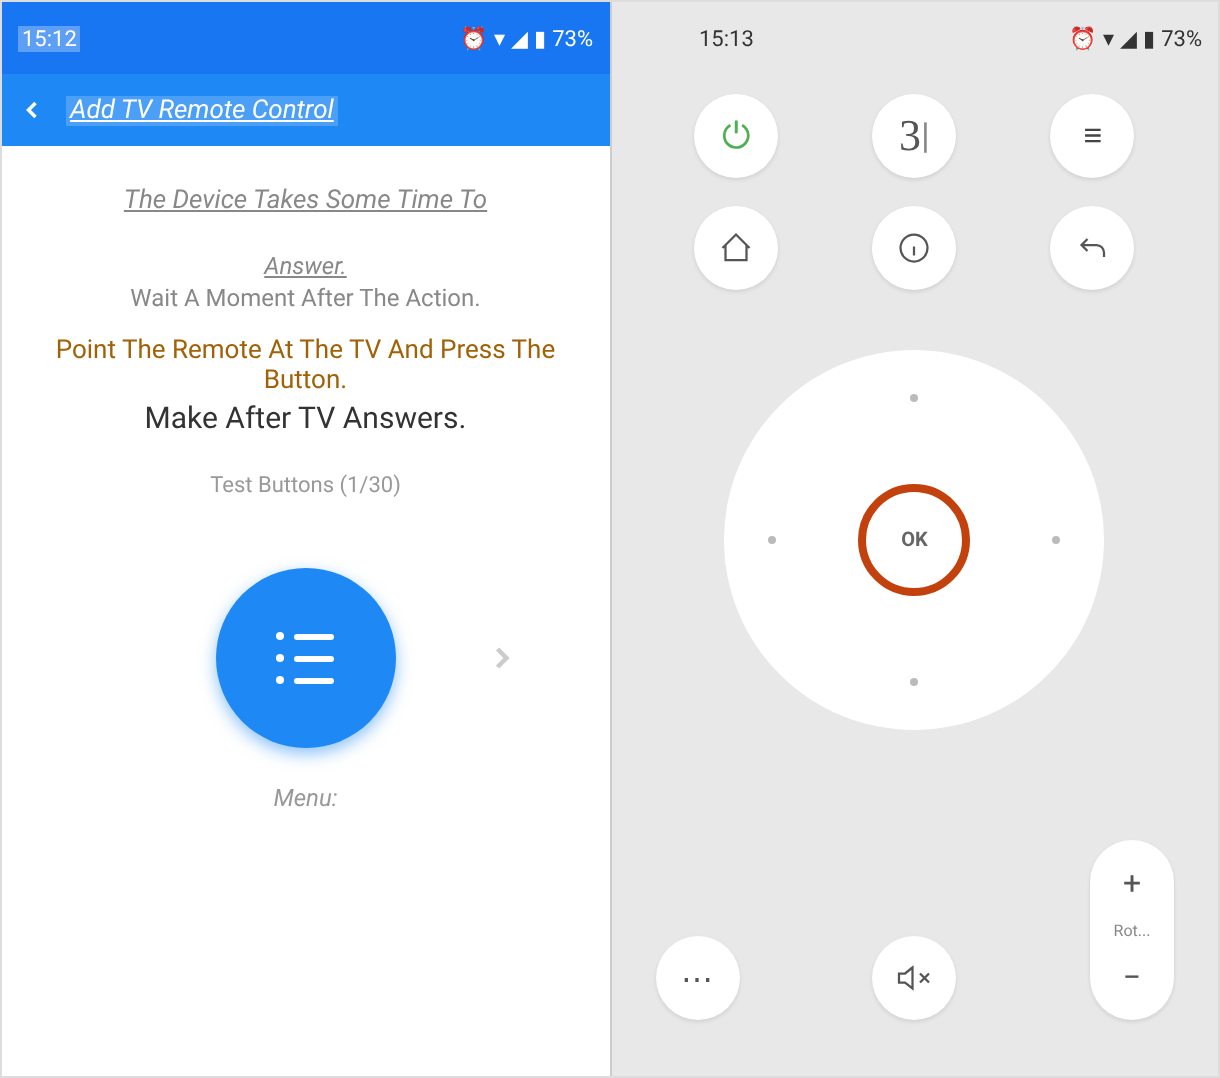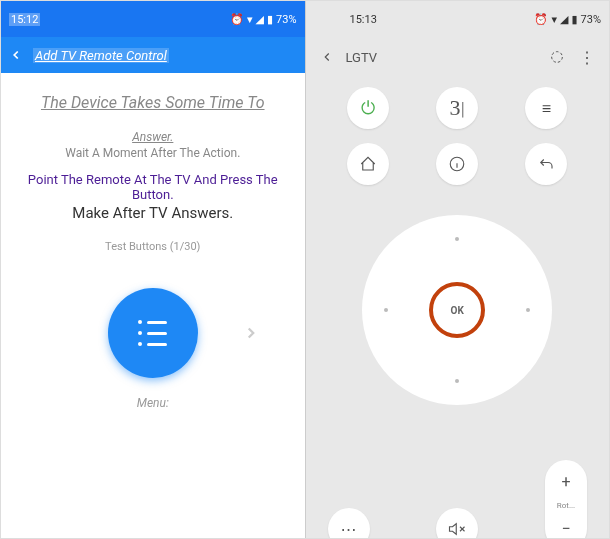--- a/index.html
+++ b/index.html
@@ -16,24 +16,24 @@
     .status-right { display: flex; align-items: center; gap: 3px; }
     .stat-icon { display: inline-block; }
     .time-sel { background: rgba(255,255,255,0.3); padding: 0 2px; }
 
     
     .appbar-left { height: 36px; background: #1e88f5; display: flex; align-items: center; padding: 0 8px; color: #fff; }
     .back-chev { margin-right: 10px; }
     .appbar-title { font-size: 13px; text-decoration: underline; background: rgba(255,255,255,0.2); padding: 0 2px; font-style: italic; text-align: right; }
 
     .left-content { text-align: center; padding: 20px 10px; }
-    .instr1 { color: #888; font-size: 16px; text-decoration: underline; font-style: italic; }
+    .instr1 { color: #888; font-size: 13px; text-decoration: underline; font-style: italic; }
     .instr2 { color: #888; font-size: 12px; text-decoration: underline; font-style: italic; margin-top: 18px; }
     .instr3 { color: #888; font-size: 12px; margin-top: 2px; }
-    .instr4 { color: #4c1d95; font-size: 13px; margin-top: 12px; }
+    .instr4 { color: #a16207; font-size: 13px; margin-top: 12px; }
     .instr5 { color: #333; font-size: 15px; margin-top: 2px; }
     .test-label { color: #999; font-size: 11px; margin-top: 18px; }
 
     .test-row { display: flex; align-items: center; justify-content: center; margin-top: 35px; position: relative; }
     .big-blue-btn { width: 90px; height: 90px; border-radius: 50%; background: #1e88f5; display: flex; align-items: center; justify-content: center; box-shadow: 0 3px 8px rgba(30,136,245,0.5); }
     .list-lines { display: flex; flex-direction: column; gap: 7px; }
     .list-line { display: flex; align-items: center; gap: 5px; }
     .dot { width: 4px; height: 4px; background: #fff; border-radius: 50%; }
     .dash { width: 20px; height: 3px; background: #fff; border-radius: 2px; }
     .next-chev { position: absolute; right: 35px; color: #ccc; font-size: 28px; }
@@ -130,36 +130,20 @@
     <div class="status-bar gray">
       <span>15:13</span>
       <span class="status-right">
         <span class="stat-icon">⏰</span>
         <span class="stat-icon">▾</span>
         <span class="stat-icon">◢</span>
         <span class="stat-icon">▮</span>
         <span>73%</span>
       </span>
     </div>
-    <div class="appbar-right">
-      <span class="back-chev2">
-        <svg width="14" height="14" viewBox="0 0 24 24" fill="none" stroke="#555" stroke-width="2">
-            <polyline points="15 18 9 12 15 6"></polyline>
-          </svg>
-      </span>
-      <span class="title2">LGTV</span>
-      <span class="right-icons">
-        <span>
-          <svg width="16" height="16" viewBox="0 0 24 24" fill="none" stroke="#555" stroke-width="1.5" stroke-dasharray="4 3">
-              <circle cx="12" cy="12" r="8"></circle>
-            </svg>
-        </span>
-        <span style="font-size:16px;color:#555;">⋮</span>
-      </span>
-    </div>
     <div class="right-content">
       <div class="top-row">
         <div class="circ-btn">
             <span class="power-green">⏻</span>
           </div>
         <div class="circ-btn">
             <span class="num3">3</span>
             <span style="font-size:18px;color:#888;">|</span>
           </div>
         <div class="circ-btn">

